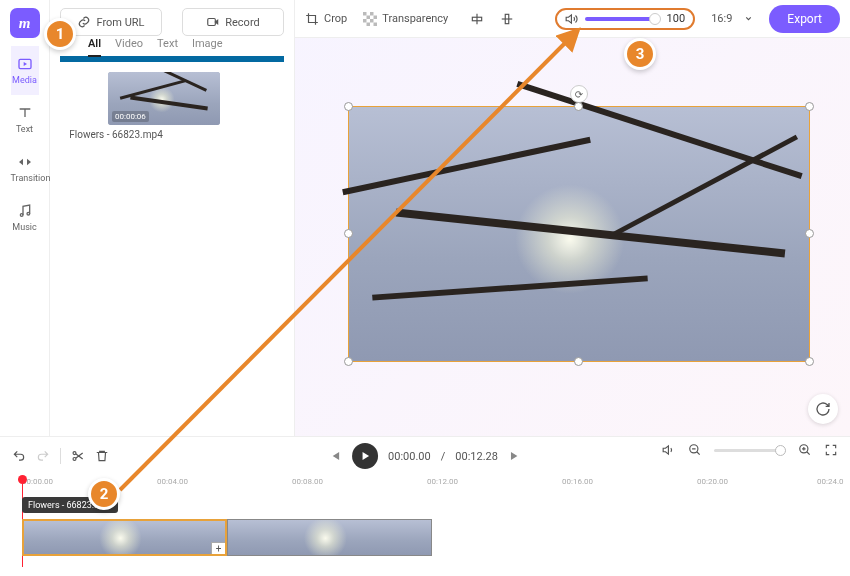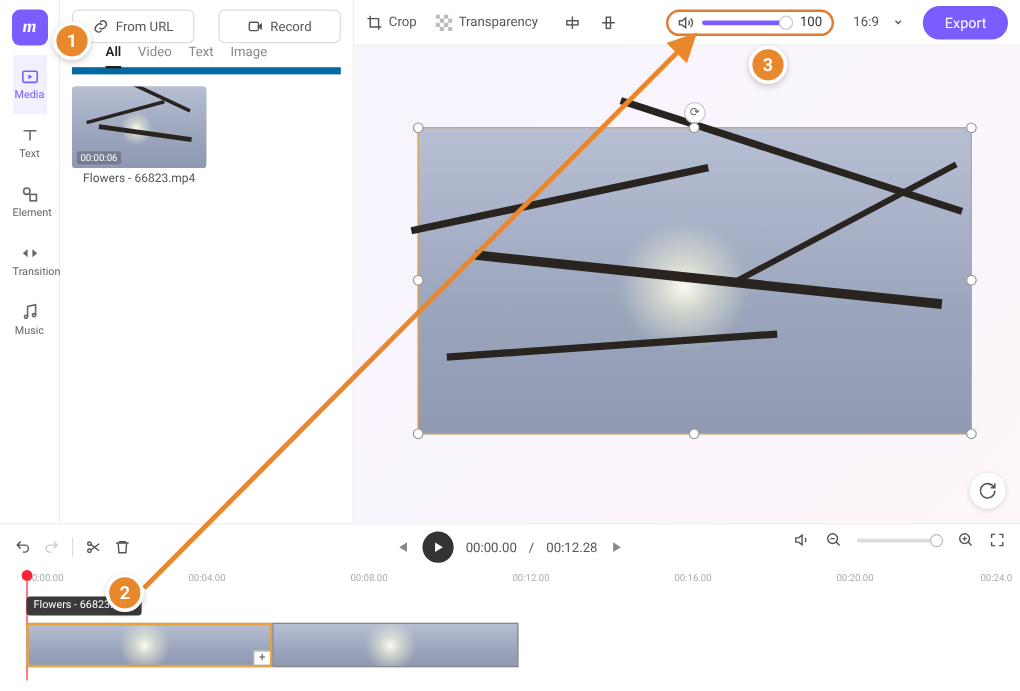--- a/index.html
+++ b/index.html
@@ -14,21 +14,21 @@
 .rail-icon { display:block; margin:0 auto 3px; width:18px; height:16px; }
 
 .media-pane { width: 245px; background: #fff; border-right: 1px solid #eee; padding: 8px 10px; }
 .upload-btn { width: 225px; height: 30px; background: #7b5cff; color:#fff; border:none; border-radius: 5px; font-size: 12px; font-weight:600; display:flex; align-items:center; justify-content:center; gap:6px; cursor:pointer; position:relative; }
 .upload-outline { border:2px solid #e07b2f; border-radius: 16px; padding:1px; display:inline-block; margin-bottom:6px; }
 .secondary-row { display:flex; gap:20px; margin-bottom:0;align-items:flex-end; }
 .secondary-btn { flex:1; height:28px; border:1px solid #ddd; background:#fff; border-radius:5px; font-size:11px; color:#555; display:flex; align-items:center; justify-content:center; gap:5px; cursor:pointer; }
 .filter-tabs { display:flex; gap:14px; font-size:11px; color:#888; border-bottom:6px solid #0369a1; padding-bottom:6px; margin-bottom:10px; align-items:center; }
 .filter-tabs .tab.active { color:#222; font-weight:600; border-bottom:2px solid #222; padding-bottom:5px; margin-bottom:-7px; }
 .thumb-wrap { width:112px; }
-.thumb { width:112px; height:68px; background:#9ba5bc; border-radius:3px; position:relative; overflow:hidden; }
+.thumb { width:112px; height:53px; background:#9ba5bc; border-radius:3px; position:relative; overflow:hidden;margin-left:48px; }
 .thumb-dur { position:absolute; left:4px; bottom:3px; font-size:8px; color:#fff; background:rgba(0,0,0,.2); padding:1px 3px; border-radius:2px; }
 .thumb-name { font-size:10px; color:#555; text-align:center; margin-top:4px; }
 
 .canvas-area { flex:1; position:relative; background:linear-gradient(135deg,#f7f4ff 0%,#fdf6fa 100%); }
 .top-tools { height:38px; display:flex; align-items:center; padding:0 10px; gap:16px; font-size:11px; color:#555; background:#fff; border-bottom:1px solid #eee; }
 .tool-btn { display:flex; align-items:center; gap:5px; cursor:pointer; }
 .spacer { flex:1; }
 .vol-wrap { display:flex; align-items:center; gap:6px; border:2px solid #e07b2f; border-radius:16px; padding:2px 8px; }
 .vol-track { width:72px; height:4px; background:#7b5cff; border-radius:2px; position:relative; }
 .vol-thumb { position:absolute; right:-4px; top:-4px; width:12px; height:12px; background:#fff; border:1px solid #ccc; border-radius:50%; }
@@ -85,27 +85,20 @@
           <rect x="3" y="5" width="18" height="14" rx="2" fill="none" stroke="currentColor" stroke-width="2"></rect>
           <path d="M10 9l5 3-5 3z"></path>
         </svg>
       <span>Media</span>
     </div>
     <div class="rail-item">
       <svg class="rail-icon" viewBox="0 0 24 24" fill="none" stroke="currentColor" stroke-width="2">
           <path d="M4 6h16M12 6v12"></path>
         </svg>
       <span>Text</span>
-    </div>
-    <div class="rail-item">
-      <svg class="rail-icon" viewBox="0 0 24 24" fill="none" stroke="currentColor" stroke-width="2">
-          <circle cx="8" cy="8" r="4"></circle>
-          <rect x="12" y="12" width="8" height="8"></rect>
-        </svg>
-      <span>Element</span>
     </div>
     <div class="rail-item">
       <svg class="rail-icon" viewBox="0 0 24 24" fill="currentColor">
           <path d="M3 12l6-5v10zM21 12l-6-5v10z"></path>
         </svg>
       <span>Transition</span>
     </div>
     <div class="rail-item">
       <svg class="rail-icon" viewBox="0 0 24 24" fill="none" stroke="currentColor" stroke-width="2">
           <path d="M9 18V5l10-2v13"></path>

